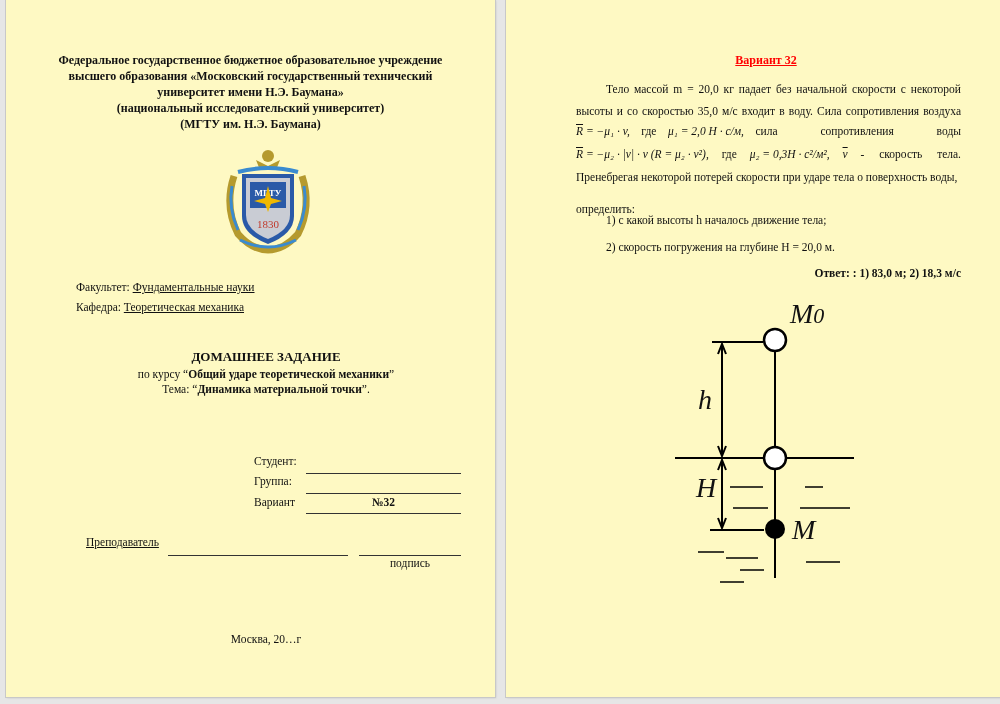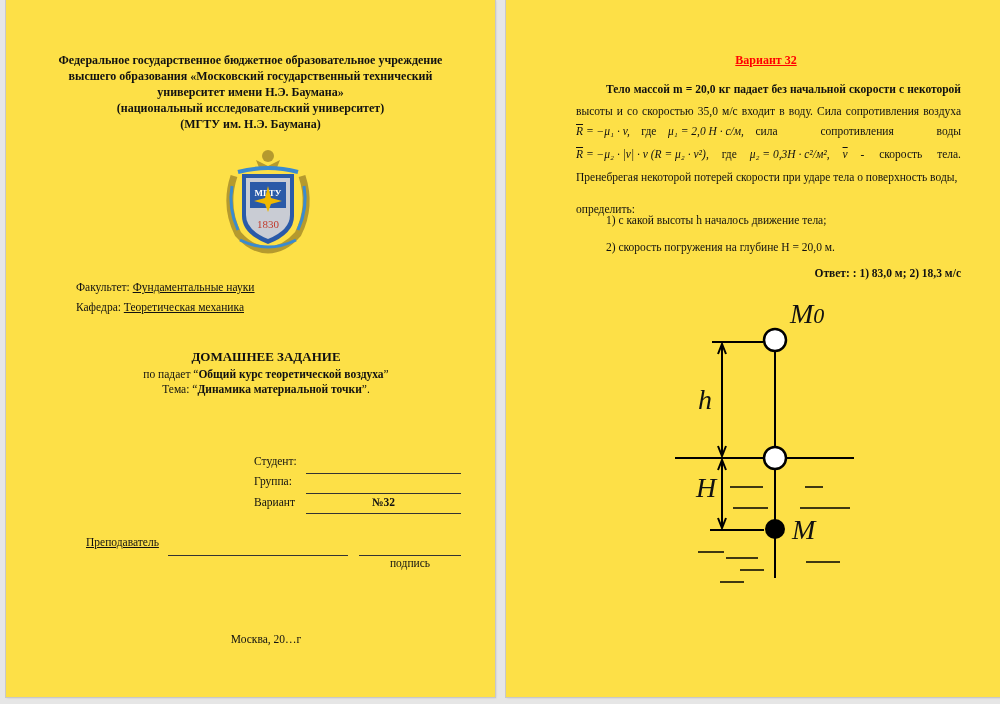--- a/index.html
+++ b/index.html
@@ -1,18 +1,18 @@
 <!DOCTYPE html>
 <html><head>
 <meta charset="utf-8">
 <style>
   html, body { margin:0; padding:0; }
   body { width:1000px; height:704px; background:#e6e6e6; position:relative; overflow:hidden;
          font-family:"Liberation Serif", serif; color:#111; }
-  .page { position:absolute; top:0; background:#fde047; height:697px;
+  .page { position:absolute; top:0; background:#fef9c3; height:697px;
           box-shadow: 0 0 0 1px #c8c8c8, 1px 1px 2px rgba(0,0,0,0.15); }
   #page-left { left:6px; width:489px; }
   #page-right { left:506px; width:488px;padding-left:8px; }
   .abs { position:absolute; }
   .center { text-align:center; }
   .bold { font-weight:bold; }
   .t12 { font-size:12px; line-height:16px; }
   .t11 { font-size:11.5px; }
   .u { text-decoration:underline; }
   .line { position:absolute; height:1px; background:#333; }
@@ -60,21 +60,21 @@
     <span>Факультет:</span>
     <span class="u">Фундаментальные науки</span>
   </div>
   <div class="abs t11" style="left:70px;top:301px;">
     <span>Кафедра:</span>
     <span class="u">Теоретическая механика</span>
   </div>
 
   <div class="abs center bold" style="left:0;width:520px;top:349px;font-size:13px;">ДОМАШНЕЕ ЗАДАНИЕ</div>
   <div class="abs center t11" style="left:0;width:520px;top:368px;">
-    <span>по падает “</span><b>Общий курс теоретической воздуха</b><span>”</span>
+    <span>по курсу “</span><b>Общий ударе теоретической механики</b><span>”</span>
   </div>
   <div class="abs center t11" style="left:0;width:520px;top:383px;">
     <span>Тема: “</span><b>Динамика материальной точки</b><span>”.</span>
   </div>
 
   <div class="abs t11" style="left:248px;top:455px;">Студент:</div>
   <div class="abs t11" style="left:300px;top:455px;width:155px;text-align:center;"></div>
   <div class="line" style="left:300px;top:473px;width:155px;"></div>
 
   <div class="abs t11" style="left:248px;top:475px;text-align:right;">Группа:</div>
@@ -90,21 +90,21 @@
   <div class="line" style="left:353px;top:555px;width:102px;"></div>
   <div class="abs t11" style="left:353px;top:557px;width:102px;text-align:center;">подпись</div>
 
   <div class="abs center t11" style="left:0;width:520px;top:633px;">Москва, 20…г</div>
 </div>
 
 <div class="page" id="page-right">
   <div class="abs center bold u t12" style="left:0;width:520px;top:52px;color:#ff0000;">Вариант 32</div>
 
   <div class="abs t11" style="left:70px;top:78px;width:385px;line-height:22px;text-align:justify;text-align-last:justify;">
-    <span style="padding-left:30px;font-weight:bold;">Тело массой m = 20,0 кг падает без начальной скорости с некоторой</span>
+    <span style="padding-left:30px;">Тело массой m = 20,0 кг падает без начальной скорости с некоторой</span>
   </div>
   <div class="abs t11" style="left:70px;top:100px;width:385px;line-height:22px;text-align:justify;text-align-last:justify;">высоты и со скоростью 35,0 м/с входит в воду. Сила сопротивления воздуха</div>
 
   <div class="abs t11" style="left:70px;top:120px;width:385px;line-height:22px;display:flex;justify-content:space-between;">
     <span class="math"><span class="ovl">R</span> <span>= −μ₁ · v,</span></span>
     <span>где</span>
     <span class="math">μ₁ = 2,0 Н · с/м,</span>
     <span style="word-spacing:40px;">сила сопротивления воды</span>
   </div>
 

